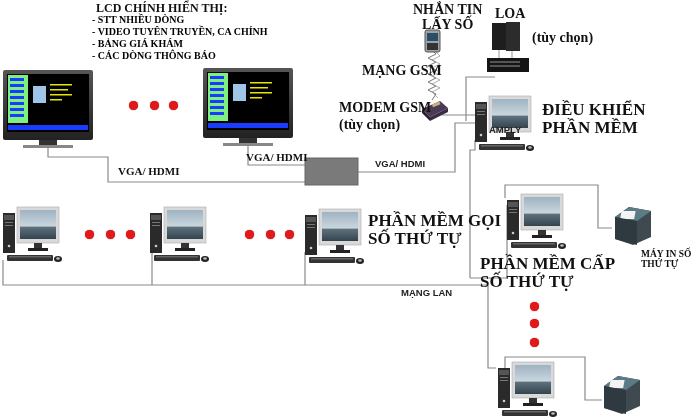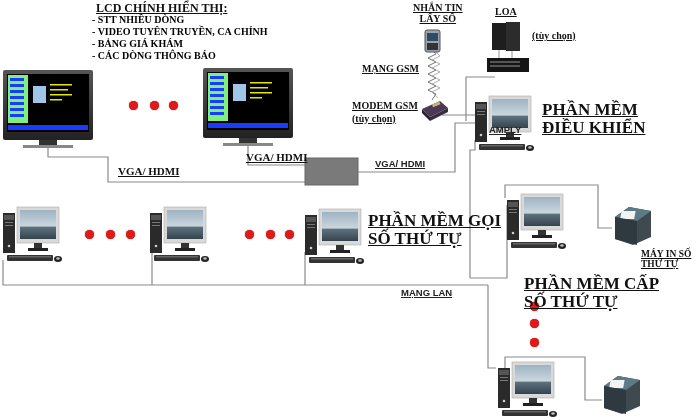--- a/index.html
+++ b/index.html
@@ -1,22 +1,22 @@
 <!DOCTYPE html>
 <html><head>
 <meta charset="utf-8">
 <style>
   html, body { margin: 0; padding: 0; background: #ffffff; }
   body { width: 700px; height: 420px; position: relative; overflow: hidden; font-family: "Liberation Serif", serif; }
   #canvas { position: absolute; left: 0; top: 0; width: 700px; height: 420px; }
-  .lbl { position: absolute; font-family: "Liberation Serif", serif; font-weight: bold; color: #111; white-space: nowrap; line-height: 1.05; text-decoration: underline; }
+  .lbl { position: absolute; font-family: "Liberation Serif", serif; font-weight: bold; color: #111; white-space: nowrap; line-height: 1.05; }
   .lbl-sans { font-family: "Liberation Sans", sans-serif; font-weight: bold; color: #222; }
   .big { font-size: 17px; }
   .mid { font-size: 11px; }
-  .small { font-size: 10px; }
+  .small { font-size: 14px; }
   .tiny { font-size: 9.5px; }
   .title-lcd { font-size: 12px; }
   .list { position: absolute; left: 92px; top: 14px; font-size: 10px; font-weight: bold; font-family: "Liberation Serif", serif; line-height: 12px; }
   .list div { white-space: nowrap; }
   .dot { position: absolute; width: 9px; height: 9px; border-radius: 50%; background: #e01a1a; box-shadow: 0 0 1px #900; }
 </style>
 </head>
 <body>
 
 <svg id="canvas" viewBox="0 0 700 420">
@@ -193,38 +193,38 @@
 <div class="lbl small" style="left:413px;top:3px;text-align:center;">
   <div>NHẮN TIN</div>
   <div>LẤY SỐ</div>
 </div>
 
 <div class="lbl small" style="left:495px;top:7px;">LOA</div>
 <div class="lbl small" style="left:532px;top:31px;font-weight:bold;">(tùy chọn)</div>
 
 <div class="lbl small" style="left:362px;top:64px;">MẠNG GSM</div>
 
-<div class="lbl small" style="left:352px;top:101px;">
+<div class="lbl small" style="left:339px;top:101px;">
   <div>MODEM GSM</div>
   <div style="margin-top:2px;">(tùy chọn)</div>
 </div>
 
 <div class="lbl lbl-sans tiny" style="left:489px;top:81px;margin-top:44px;">AMPLY</div>
 
 <div class="lbl big" style="left:542px;top:101px;">
+  <div>ĐIỀU KHIỂN</div>
   <div>PHẦN MỀM</div>
-  <div>ĐIỀU KHIỂN</div>
 </div>
 
 <div class="lbl big" style="left:368px;top:212px;">
   <div>PHẦN MỀM GỌI</div>
   <div>SỐ THỨ TỰ</div>
 </div>
 
-<div class="lbl big" style="left:524px;top:255px;margin-top:20px;">
+<div class="lbl big" style="left:480px;top:255px;">
   <div>PHẦN MỀM CẤP</div>
   <div>SỐ THỨ TỰ</div>
 </div>
 
 <div class="lbl tiny" style="left:641px;top:250px;">
   <div>MÁY IN SỐ</div>
   <div>THỨ TỰ</div>
 </div>
 
 <div class="lbl mid" style="left:118px;top:166px;">VGA/ HDMI</div>

